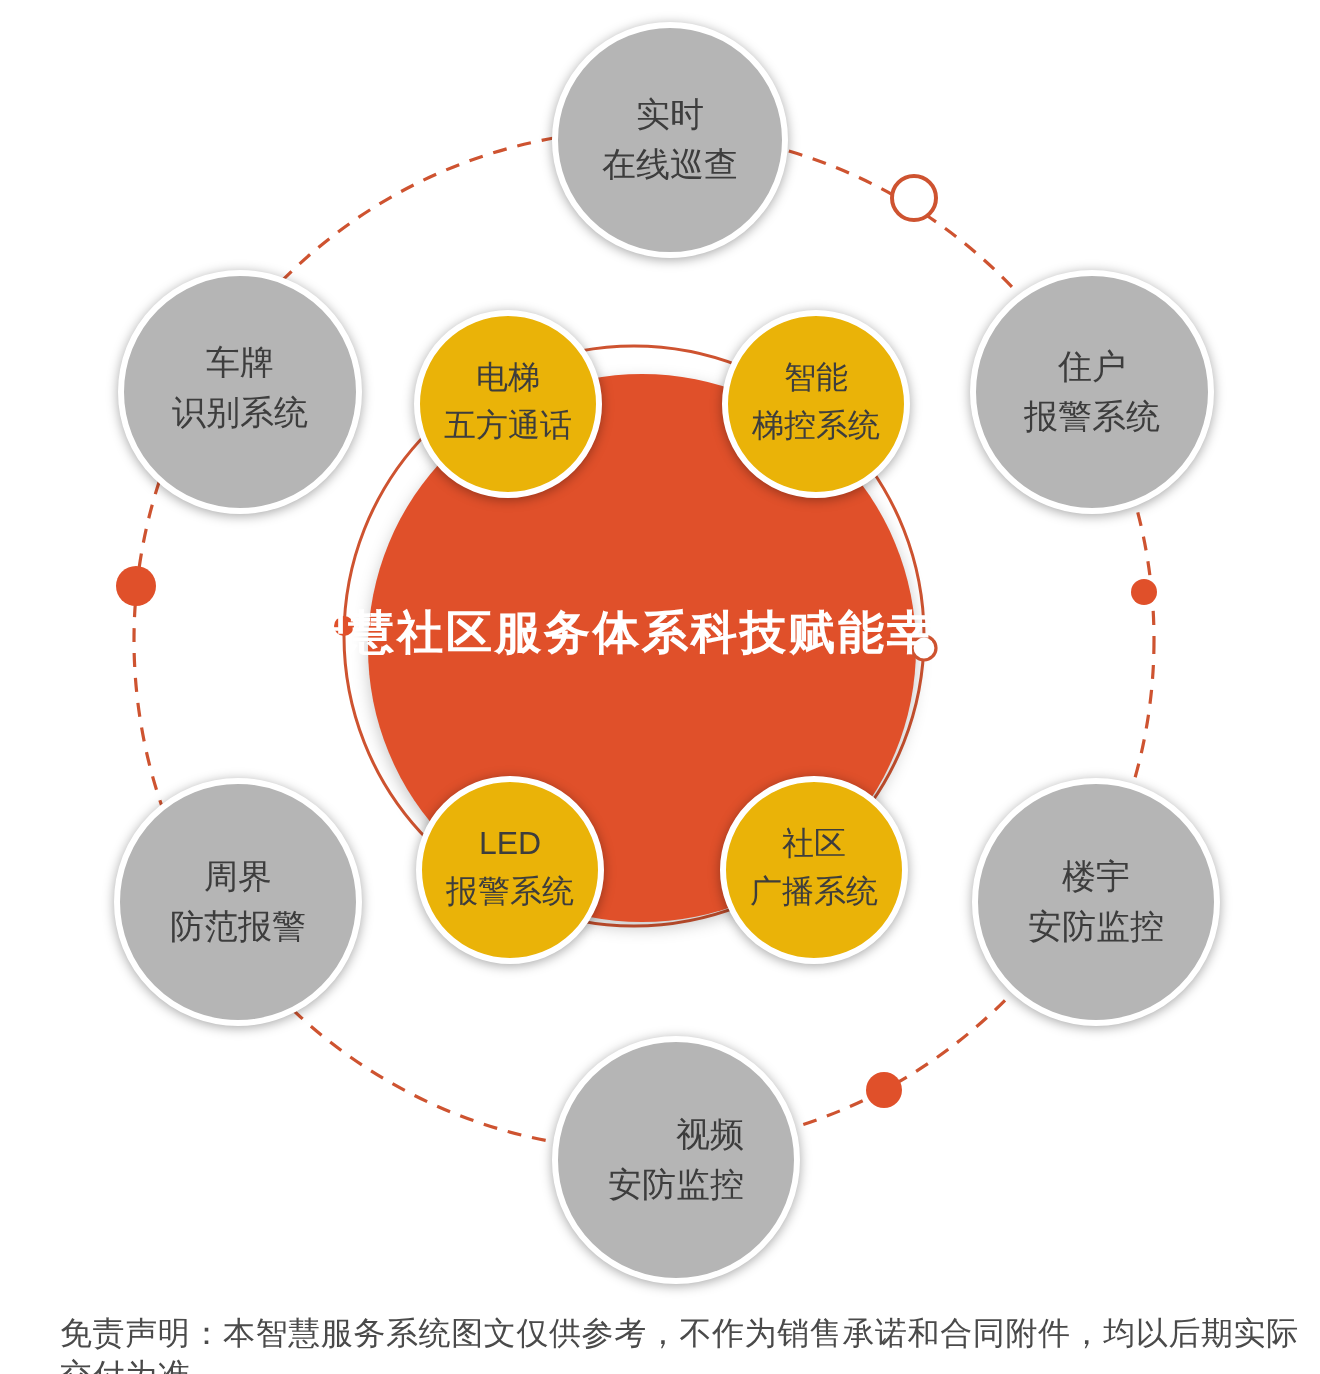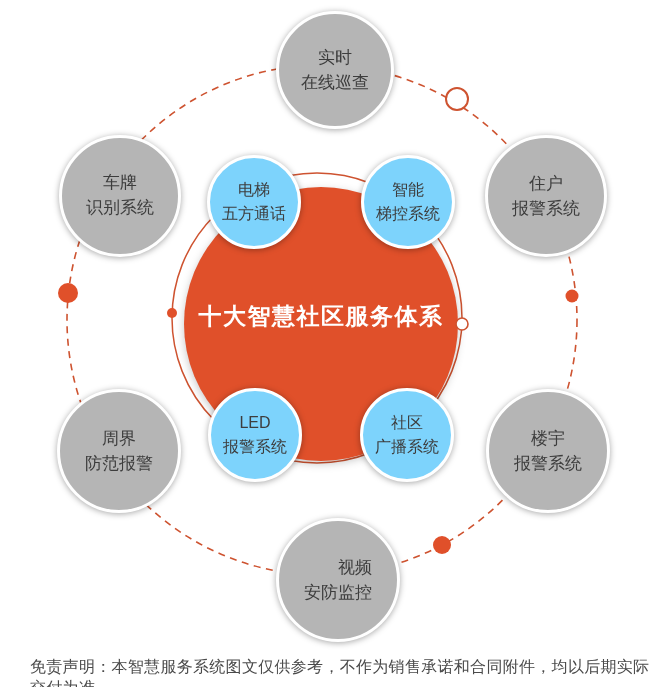--- a/index.html
+++ b/index.html
@@ -14,21 +14,21 @@
   .node{
     position:absolute;
     border-radius:50%;
     border:3px solid #ffffff;
     box-sizing:border-box;
     box-shadow:0 1px 6px rgba(0,0,0,0.35);
     display:flex;align-items:center;justify-content:center;
     text-align:center;
   }
   .node-outer{background:#b5b5b5;}
-  .node-inner{background:#7dd3fc;}
+  .node-inner{background:#eab308;}
   .node-label{
     white-space:pre-line;
     color:#3d3d3d;
     font-weight:500;
     line-height:1.5;
   }
   .node-outer .node-label{font-size:17px;}
   .node-inner .node-label{font-size:16px;}
   #center-title{
     position:absolute;
@@ -91,21 +91,21 @@
 报警系统</span>
   </div>
 
   <div class="node node-outer" style="left:57px;top:389px;width:124px;height:124px;">
     <span class="node-label">周界
 防范报警</span>
   </div>
 
   <div class="node node-outer" style="left:486px;top:389px;width:124px;height:124px;">
     <span class="node-label">楼宇
-报警系统</span>
+安防监控</span>
   </div>
 
   <div class="node node-outer" style="left:276px;top:518px;width:124px;height:124px;text-align:right;">
     <span class="node-label">视频
 安防监控</span>
   </div>
 
   <div class="node node-inner" style="left:207px;top:155px;width:94px;height:94px;">
     <span class="node-label">电梯
 五方通话</span>
@@ -121,16 +121,17 @@
 报警系统</span>
   </div>
 
   <div class="node node-inner" style="left:360px;top:388px;width:94px;height:94px;">
     <span class="node-label">社区
 广播系统</span>
   </div>
 
   <div id="center-title">
     <span class="title-line">十大智慧社区服务体系</span>
+    <span class="title-line">科技赋能幸福生活</span>
   </div>
 
   <div id="disclaimer">免责声明：本智慧服务系统图文仅供参考，不作为销售承诺和合同附件，均以后期实际交付为准。</div>
 </div>
 
 </body></html>

